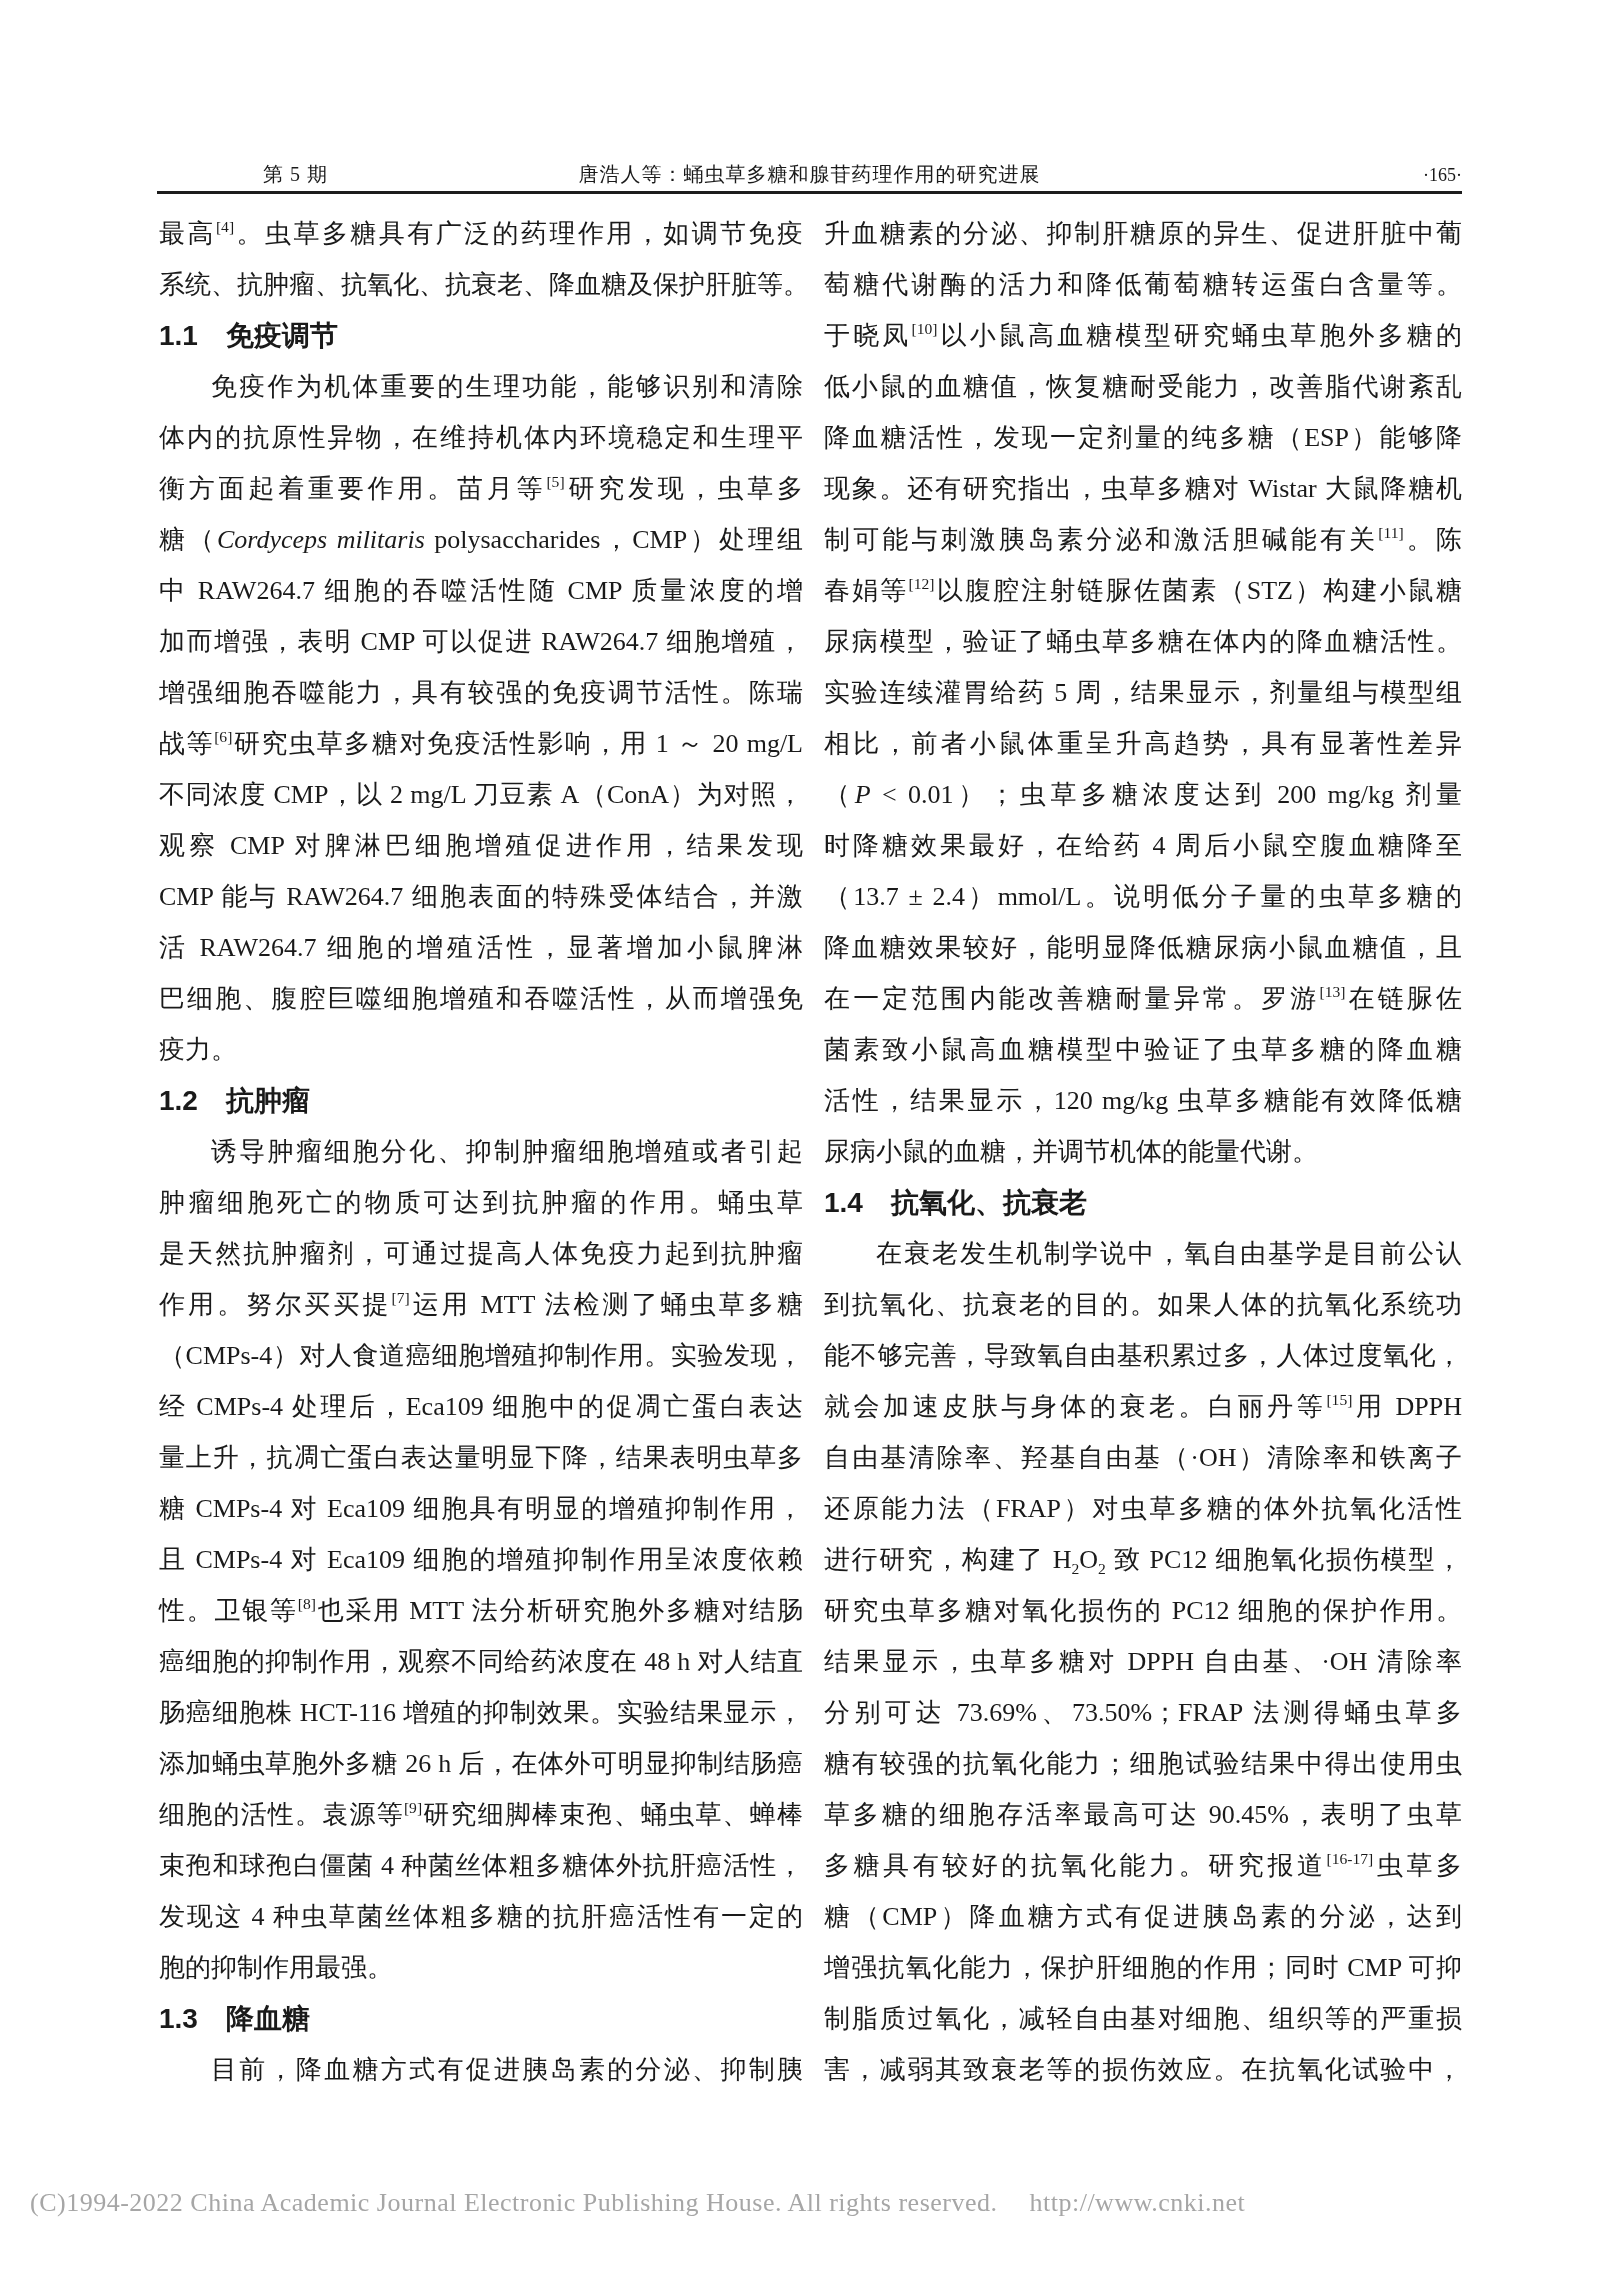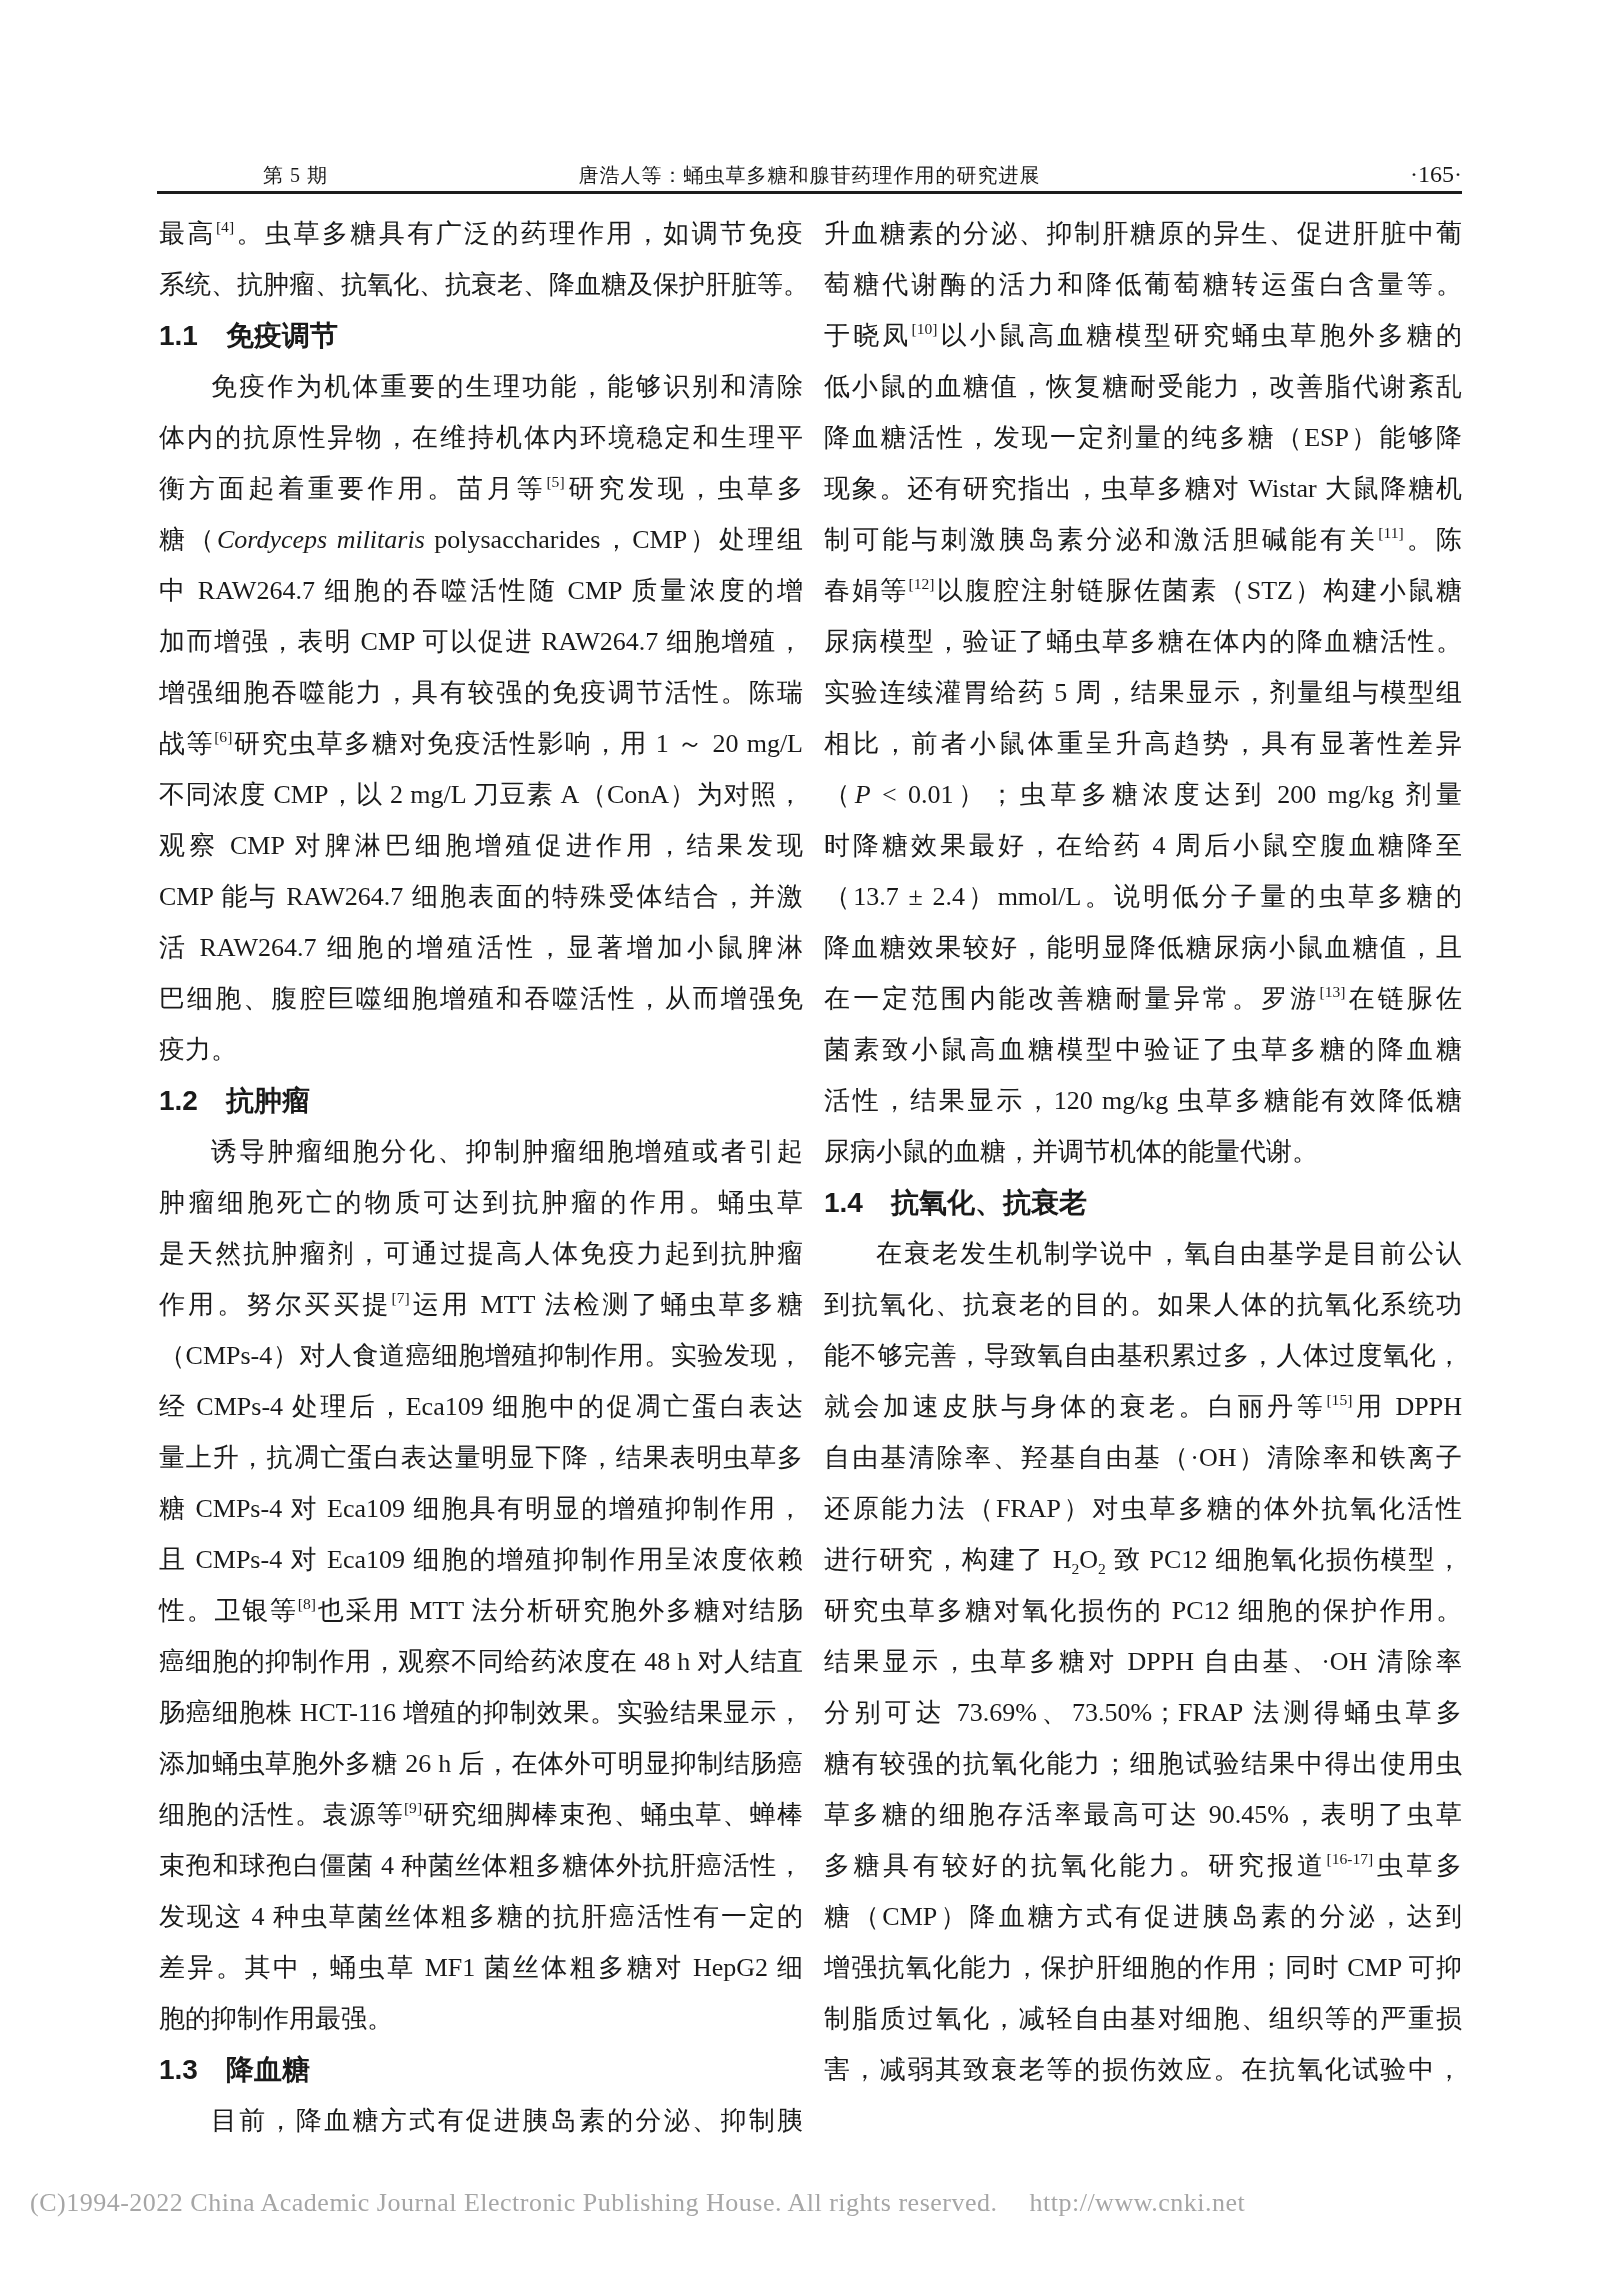--- a/index.html
+++ b/index.html
@@ -8,21 +8,21 @@
     font-family:"Liberation Serif","DejaVu Serif",serif;color:#1a1a1a;
   }
   .page{position:absolute;inset:0;}
   
   .hdr{
     position:absolute;left:157px;top:162px;width:1305px;
     display:flex;align-items:baseline;font-size:20px;line-height:25px;
   }
   .hdr-issue{width:171px;text-align:right;letter-spacing:1px;}
   .hdr-title{flex:1;text-align:center;letter-spacing:1px;}
-  .hdr-page{width:171px;text-align:right;font-size:24px;}
+  .hdr-page{width:171px;text-align:right;font-size:18px;}
   .rule{position:absolute;left:157px;top:191px;width:1305px;height:2.9px;background:#1c1c1c;}
   
   .col{position:absolute;top:208px;font-size:26px;}
   .col.left{left:159px;width:644px;}
   .col.right{left:824px;width:638px;}
   .line{
     height:51px;line-height:51px;white-space:nowrap;
   }
   .line.just{text-align:justify;text-align-last:justify;}
   .line.p{text-indent:2em;}
@@ -82,21 +82,20 @@
       <div class="line just">量上升，抗凋亡蛋白表达量明显下降，结果表明虫草多</div>
       <div class="line just">糖 CMPs-4 对 Eca109 细胞具有明显的增殖抑制作用，</div>
       <div class="line just">且 CMPs-4 对 Eca109 细胞的增殖抑制作用呈浓度依赖</div>
       <div class="line just">性。卫银等<sup>[8]</sup>也采用 MTT 法分析研究胞外多糖对结肠</div>
       <div class="line just">癌细胞的抑制作用，观察不同给药浓度在 48 h 对人结直</div>
       <div class="line just">肠癌细胞株 HCT-116 增殖的抑制效果。实验结果显示，</div>
       <div class="line just">添加蛹虫草胞外多糖 26 h 后，在体外可明显抑制结肠癌</div>
       <div class="line just">细胞的活性。袁源等<sup>[9]</sup>研究细脚棒束孢、蛹虫草、蝉棒</div>
       <div class="line just">束孢和球孢白僵菌 4 种菌丝体粗多糖体外抗肝癌活性，</div>
       <div class="line just">发现这 4 种虫草菌丝体粗多糖的抗肝癌活性有一定的</div>
-      <div class="line just">差异。其中，蛹虫草 MF1 菌丝体粗多糖对 HepG2 细</div>
       <div class="line end">胞的抑制作用最强。</div>
       <div class="line head">1.3　降血糖</div>
       <div class="line just p">目前，降血糖方式有促进胰岛素的分泌、抑制胰</div>
     </div>
   <div class="col right">
       <div class="line just">升血糖素的分泌、抑制肝糖原的异生、促进肝脏中葡</div>
       <div class="line just">萄糖代谢酶的活力和降低葡萄糖转运蛋白含量等。</div>
       <div class="line just">于晓凤<sup>[10]</sup>以小鼠高血糖模型研究蛹虫草胞外多糖的</div>
       <div class="line just">低小鼠的血糖值，恢复糖耐受能力，改善脂代谢紊乱</div>
       <div class="line just">降血糖活性，发现一定剂量的纯多糖（ESP）能够降</div>

